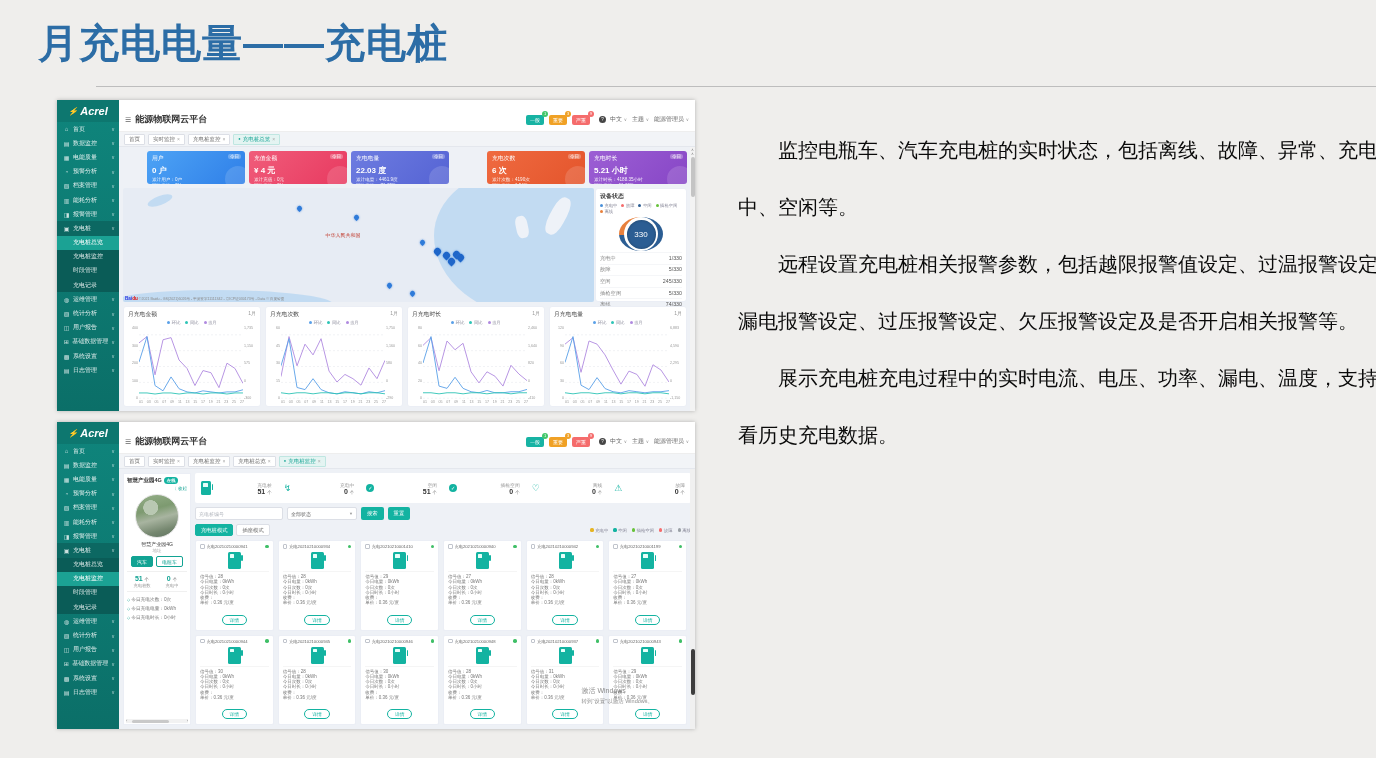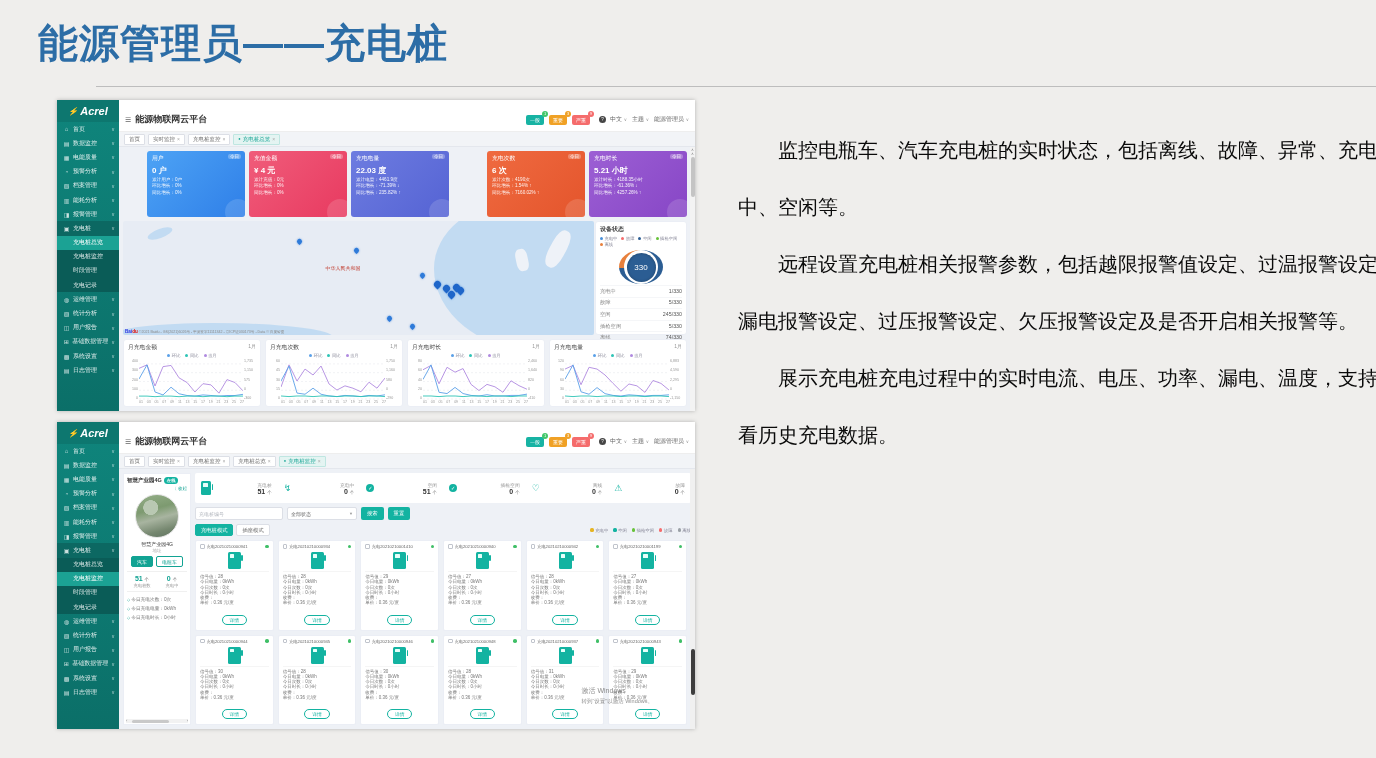--- a/index.html
+++ b/index.html
@@ -44,21 +44,21 @@
   .tabs { height:15px; background:#f2f4f7; border-bottom:1px solid #e4e7ed; display:flex; align-items:center; padding:0 5px; gap:3px; flex-shrink:0; }
   .tab { height:11px; line-height:10px; background:#fff; border:1px solid #dcdfe6; font-size:5.5px; color:#666; padding:0 4px; border-radius:1px; white-space:nowrap; cursor:pointer; display:flex; align-items:center; gap:2px; }
   .tab .x { font-size:5px; color:#aaa; }
   .tab.active { background:#e4f4f2; border-color:#bfe6e1; color:#12a393; }
   .tab.active:before { content:"●"; font-size:4px; color:#12a393; }
 
   
   .content { flex:1; background:#eef1f6; padding:4px; position:relative; display:flex; flex-direction:column; gap:4px; min-height:0; overflow:hidden; }
 
   
-  .cards-row { display:flex; gap:4px; height:66px; flex-shrink:0; padding-right:4px;padding-left:24px; }
+  .cards-row { display:flex; gap:4px; height:33px; flex-shrink:0; padding-right:4px;padding-left:24px; }
   .scard { flex:1; border-radius:3px; color:#fff; padding:3px 5px; position:relative; overflow:hidden; min-width:0; cursor:pointer; }
   .scard .t { font-size:5.8px; }
   .scard .tag { position:absolute; right:4px; top:3px; font-size:4.5px; background:rgba(255,255,255,.28); padding:0 2px; border-radius:2px; }
   .scard .v { font-size:8px; font-weight:bold; margin:1.5px 0 1px; }
   .scard .ln { font-size:4.6px; opacity:.92; line-height:1.45; white-space:nowrap; }
   .scard .ghost { position:absolute; right:-6px; bottom:-8px; width:26px; height:26px; border-radius:50%; background:rgba(255,255,255,.14); }
 
   
   .map-row { display:flex; gap:1px; height:114px; flex-shrink:0; padding-right:4px; }
   .map { flex:1; background:#e7ecf4; border-radius:2px; position:relative; overflow:hidden; }
@@ -166,21 +166,21 @@
   .ccard .btnw { margin-top:auto; text-align:center; padding:2px 0 1px; }
   .dbtn { display:inline-block; border:1px solid #13b3a1; color:#13b3a1; font-size:4.8px; padding:1px 7px; border-radius:6px; cursor:pointer; }
 
   .wm { position:absolute; right:42px; bottom:24px; font-size:7px; color:rgba(110,110,110,.8); z-index:6; line-height:1.5; pointer-events:none; }
   .vsb2 { position:absolute; right:0; top:0; bottom:0; width:5px; background:#f0f0f0; }
   .vsb2 .thumb { position:absolute; left:.5px; width:4px; height:46px; bottom:34px; background:#3d3d3d; border-radius:2px; }
 </style>
 </head>
 <body>
 
-<h1 class="slide-title">能源管理员——充电桩</h1>
+<h1 class="slide-title">月充电电量——充电桩</h1>
 <div class="title-rule"></div>
 
 <section class="shot" id="shot1">
   <aside class="sb" id="sb1">
       <div class="logo">
         <span class="lg-ic">⚡</span>
         <span>Acrel</span>
       </div>
       <div class="sb-item">
         <span class="ic">⌂</span>

